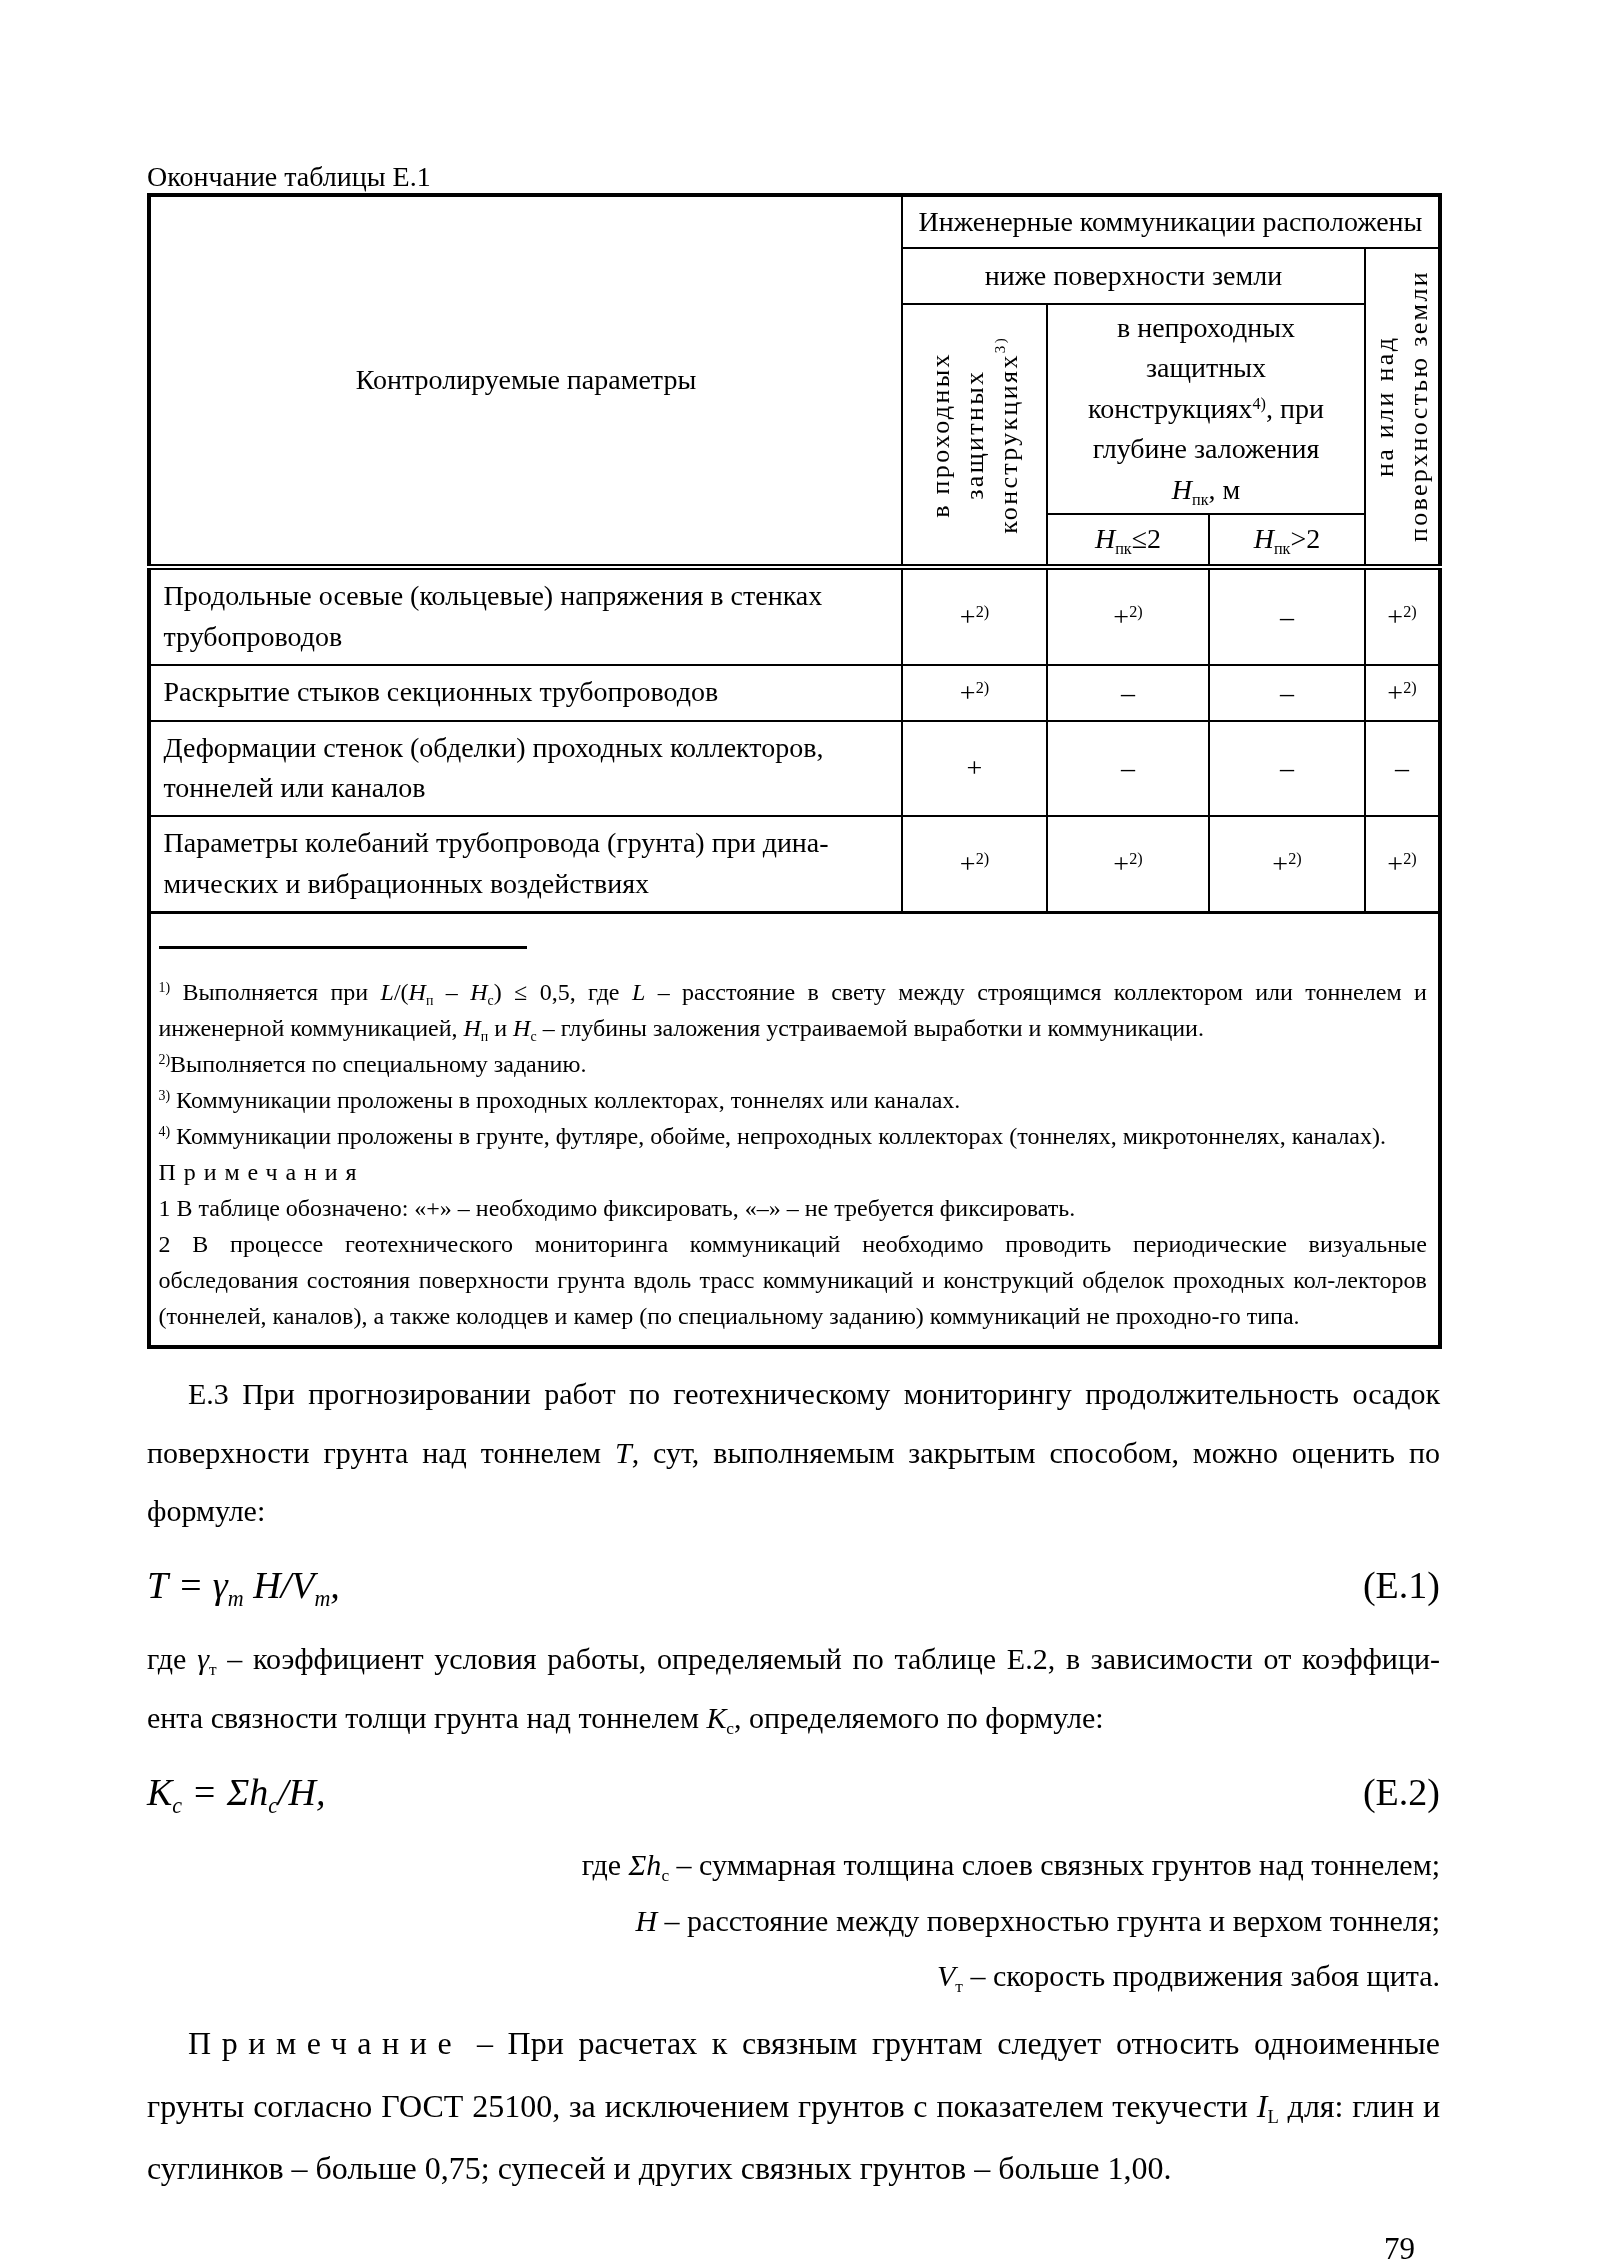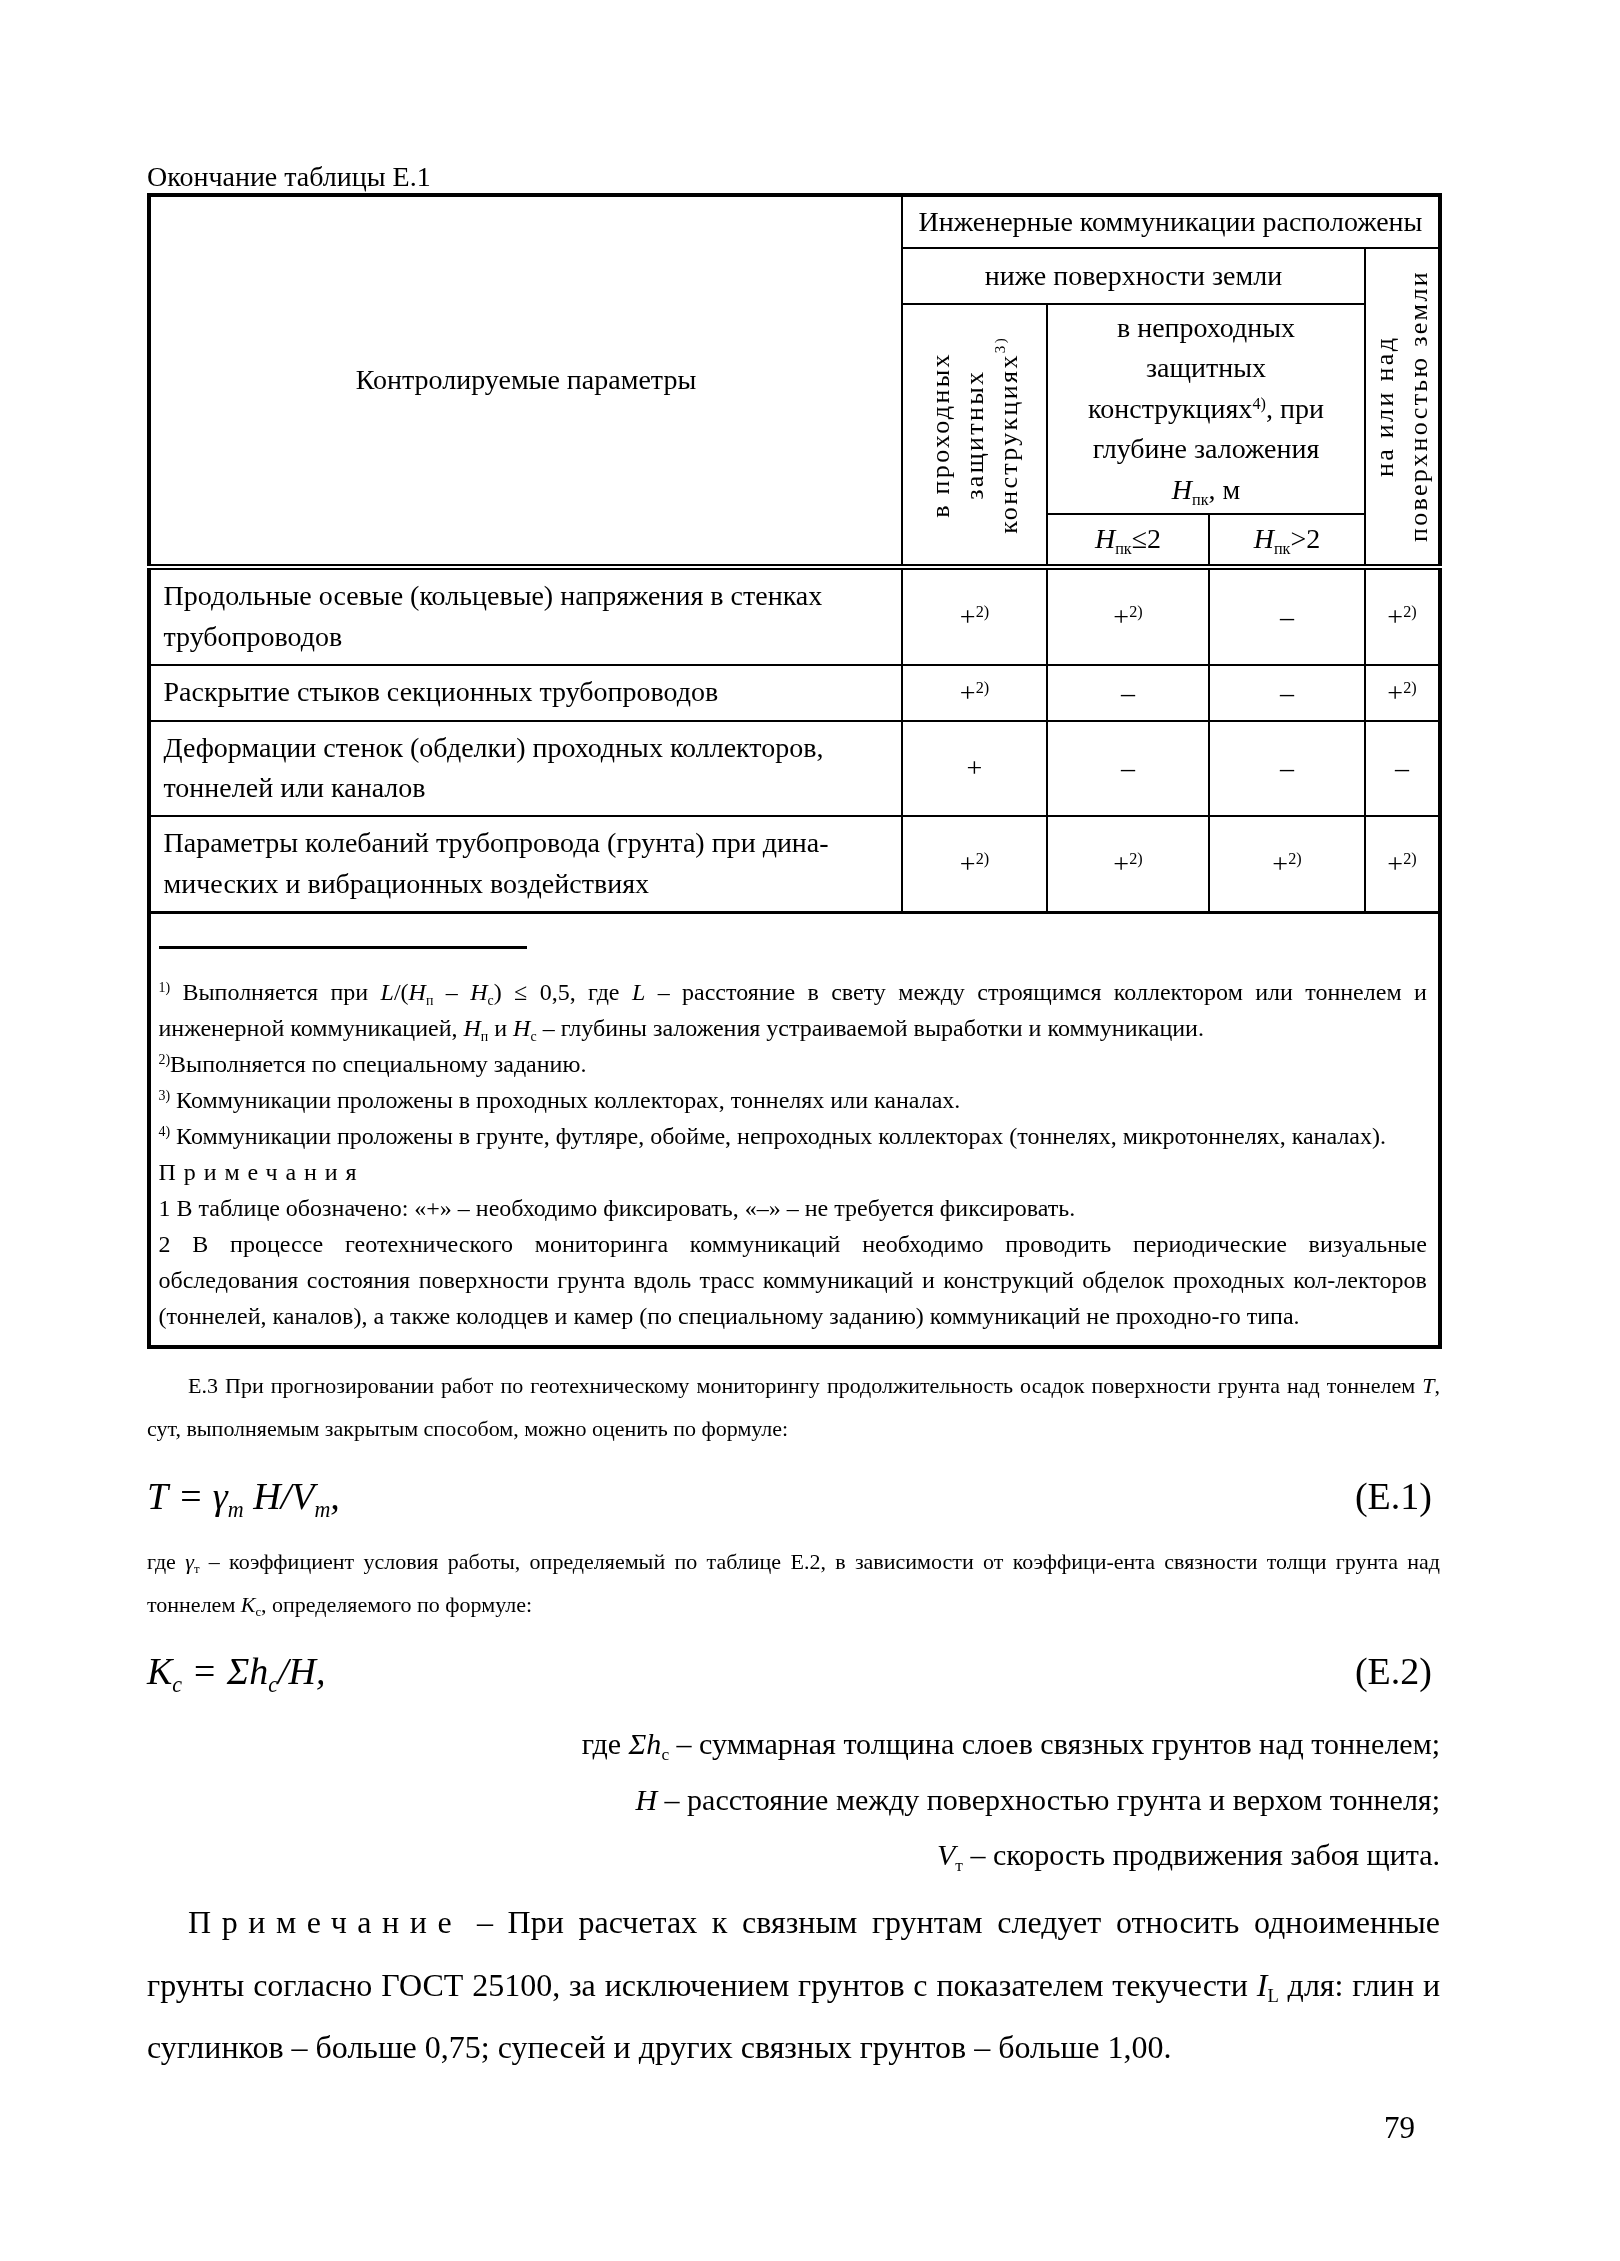--- a/index.html
+++ b/index.html
@@ -27,25 +27,25 @@
   td.lbl{text-align:left;vertical-align:middle;padding:6.2px 8.7px 6.2px 12.5px;line-height:1.45;}
   td.val{text-align:center;vertical-align:middle;}
   td.fncell{border-top:3.7px solid #000;padding:10px 11.2px 11.2px 7.5px;vertical-align:top;}
   .fn-rule{width:368px;border-top:3.1px solid #000;height:0;margin:22.5px 0 25px 0;}
   .fn,.note,.notes-title{font-size:24px;line-height:1.5;margin:0;text-align:justify;}
   .notes-title{text-align:left;}
 
   .rotbox{display:flex;align-items:center;justify-content:center;width:100%;}
   .vert{writing-mode:vertical-rl;transform:rotate(180deg);text-align:center;line-height:1.3;letter-spacing:0.09em;font-size:26px;white-space:nowrap;}
 
-  .para{font-size:22px;line-height:1.95;text-align:justify;margin:0;}
+  .para{font-size:30px;line-height:1.95;text-align:justify;margin:0;}
   .indent{text-indent:41px;}
   .e3{margin-top:16px;}
   .formula-row{font-size:38px;margin:12.5px 0;position:relative;text-align:left;line-height:1.7;}
-  .flabel{position:absolute;right:8px;top:0;font-style:normal;}
+  .flabel{position:absolute;right:0;top:0;font-style:normal;}
   .where p{font-size:30px;line-height:1.85;margin:0;text-align:right;}
   .where p.ind{padding-left:41px;}
   .bottom-note{font-size:32px;line-height:1.95;text-align:justify;text-indent:41px;margin-top:8.7px;}
   .page-num{text-align:right;font-size:31px;margin-top:26px;padding-right:25px;}
 </style>
 </head>
 <body>
 
 <div class="page">
 

